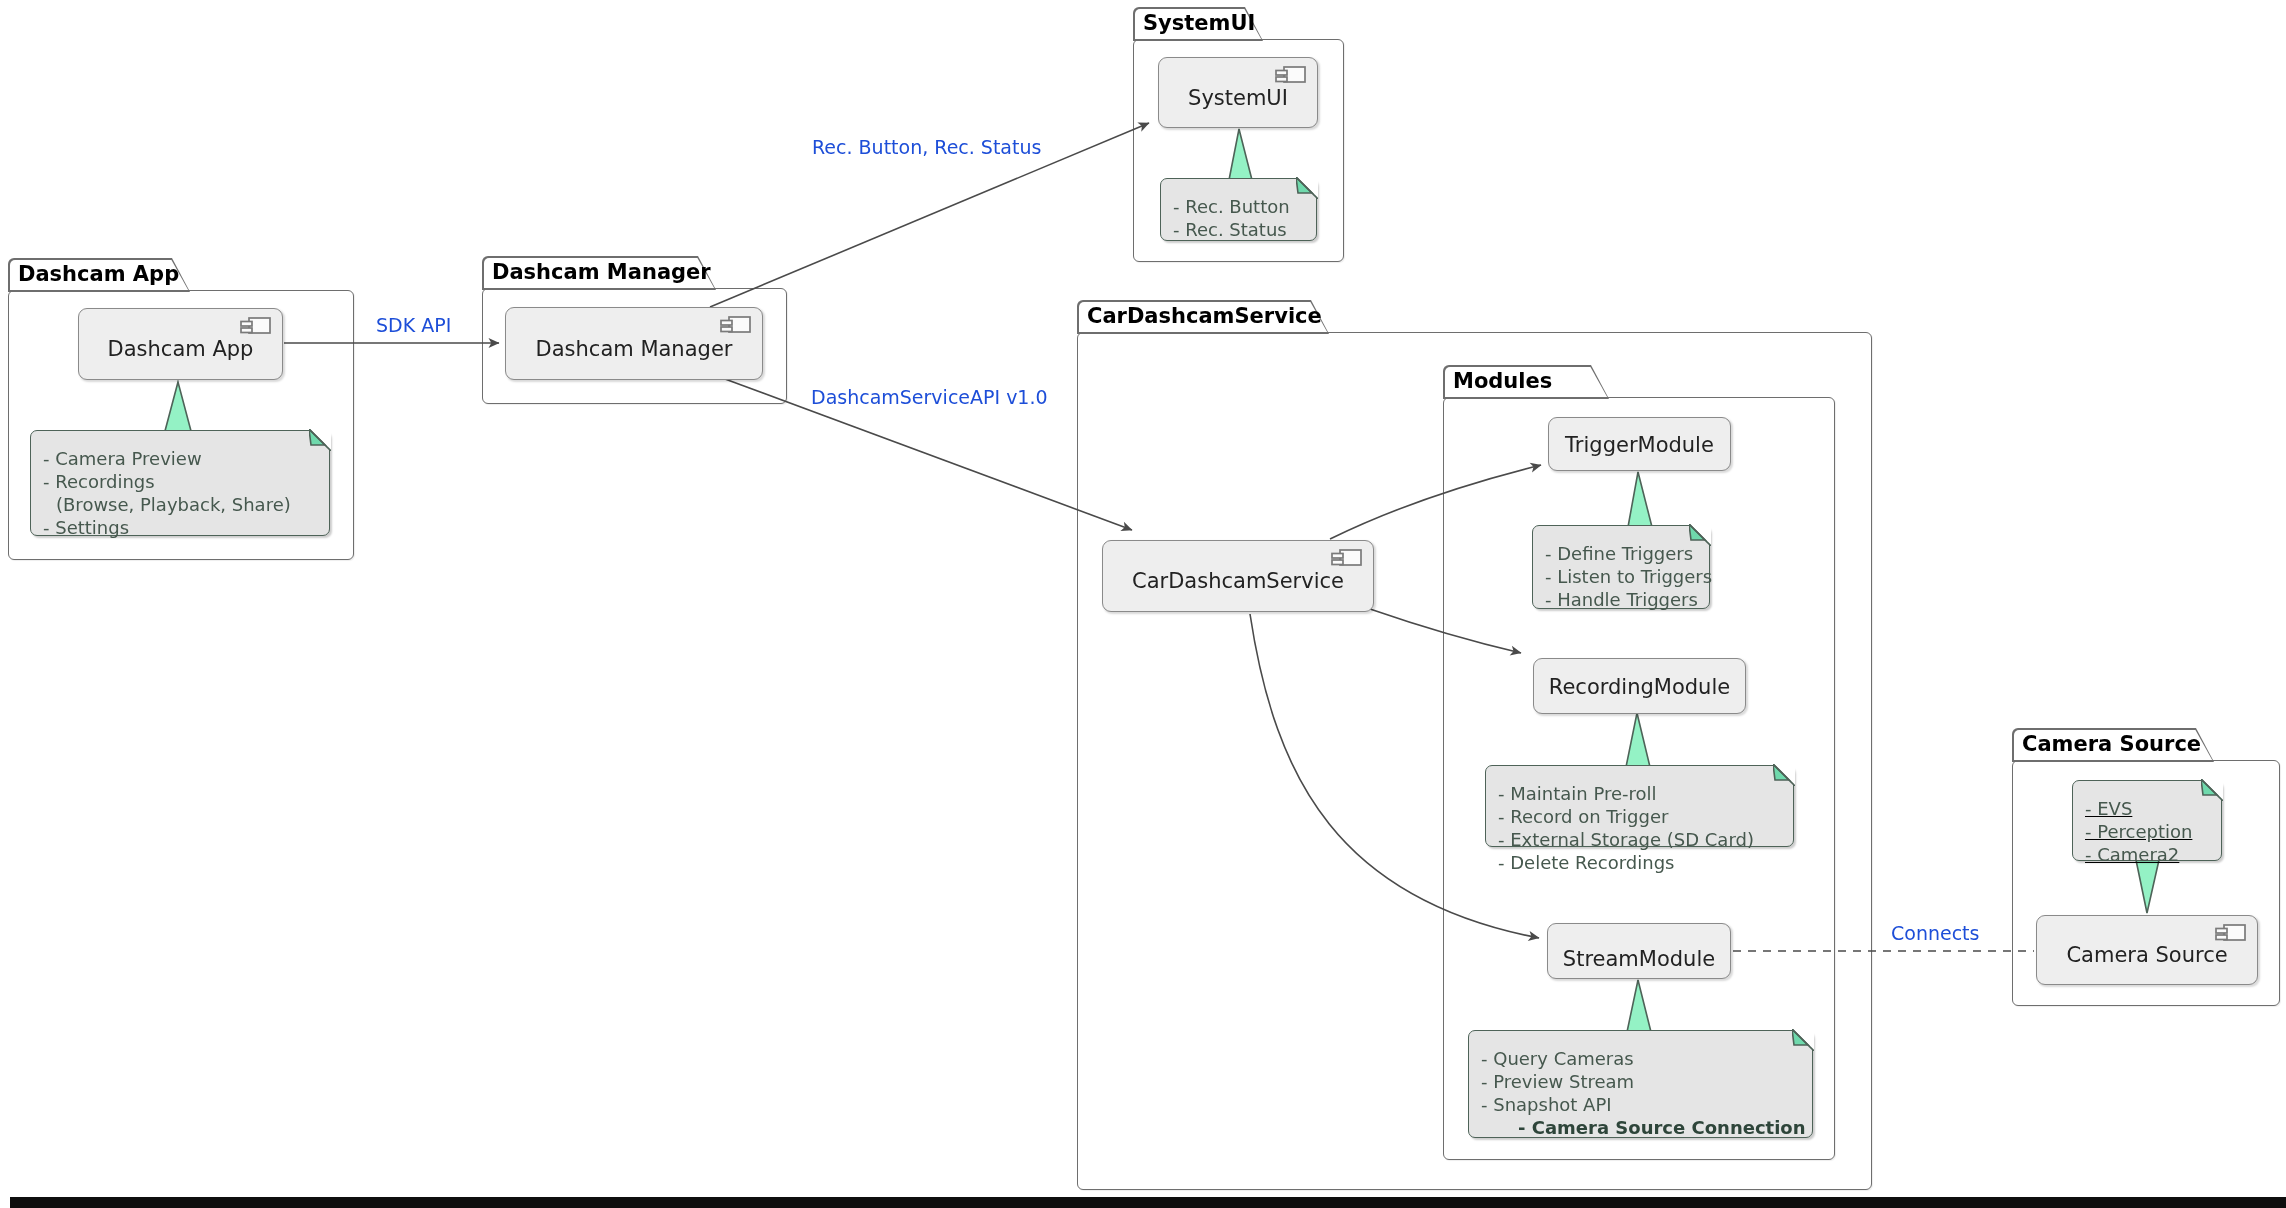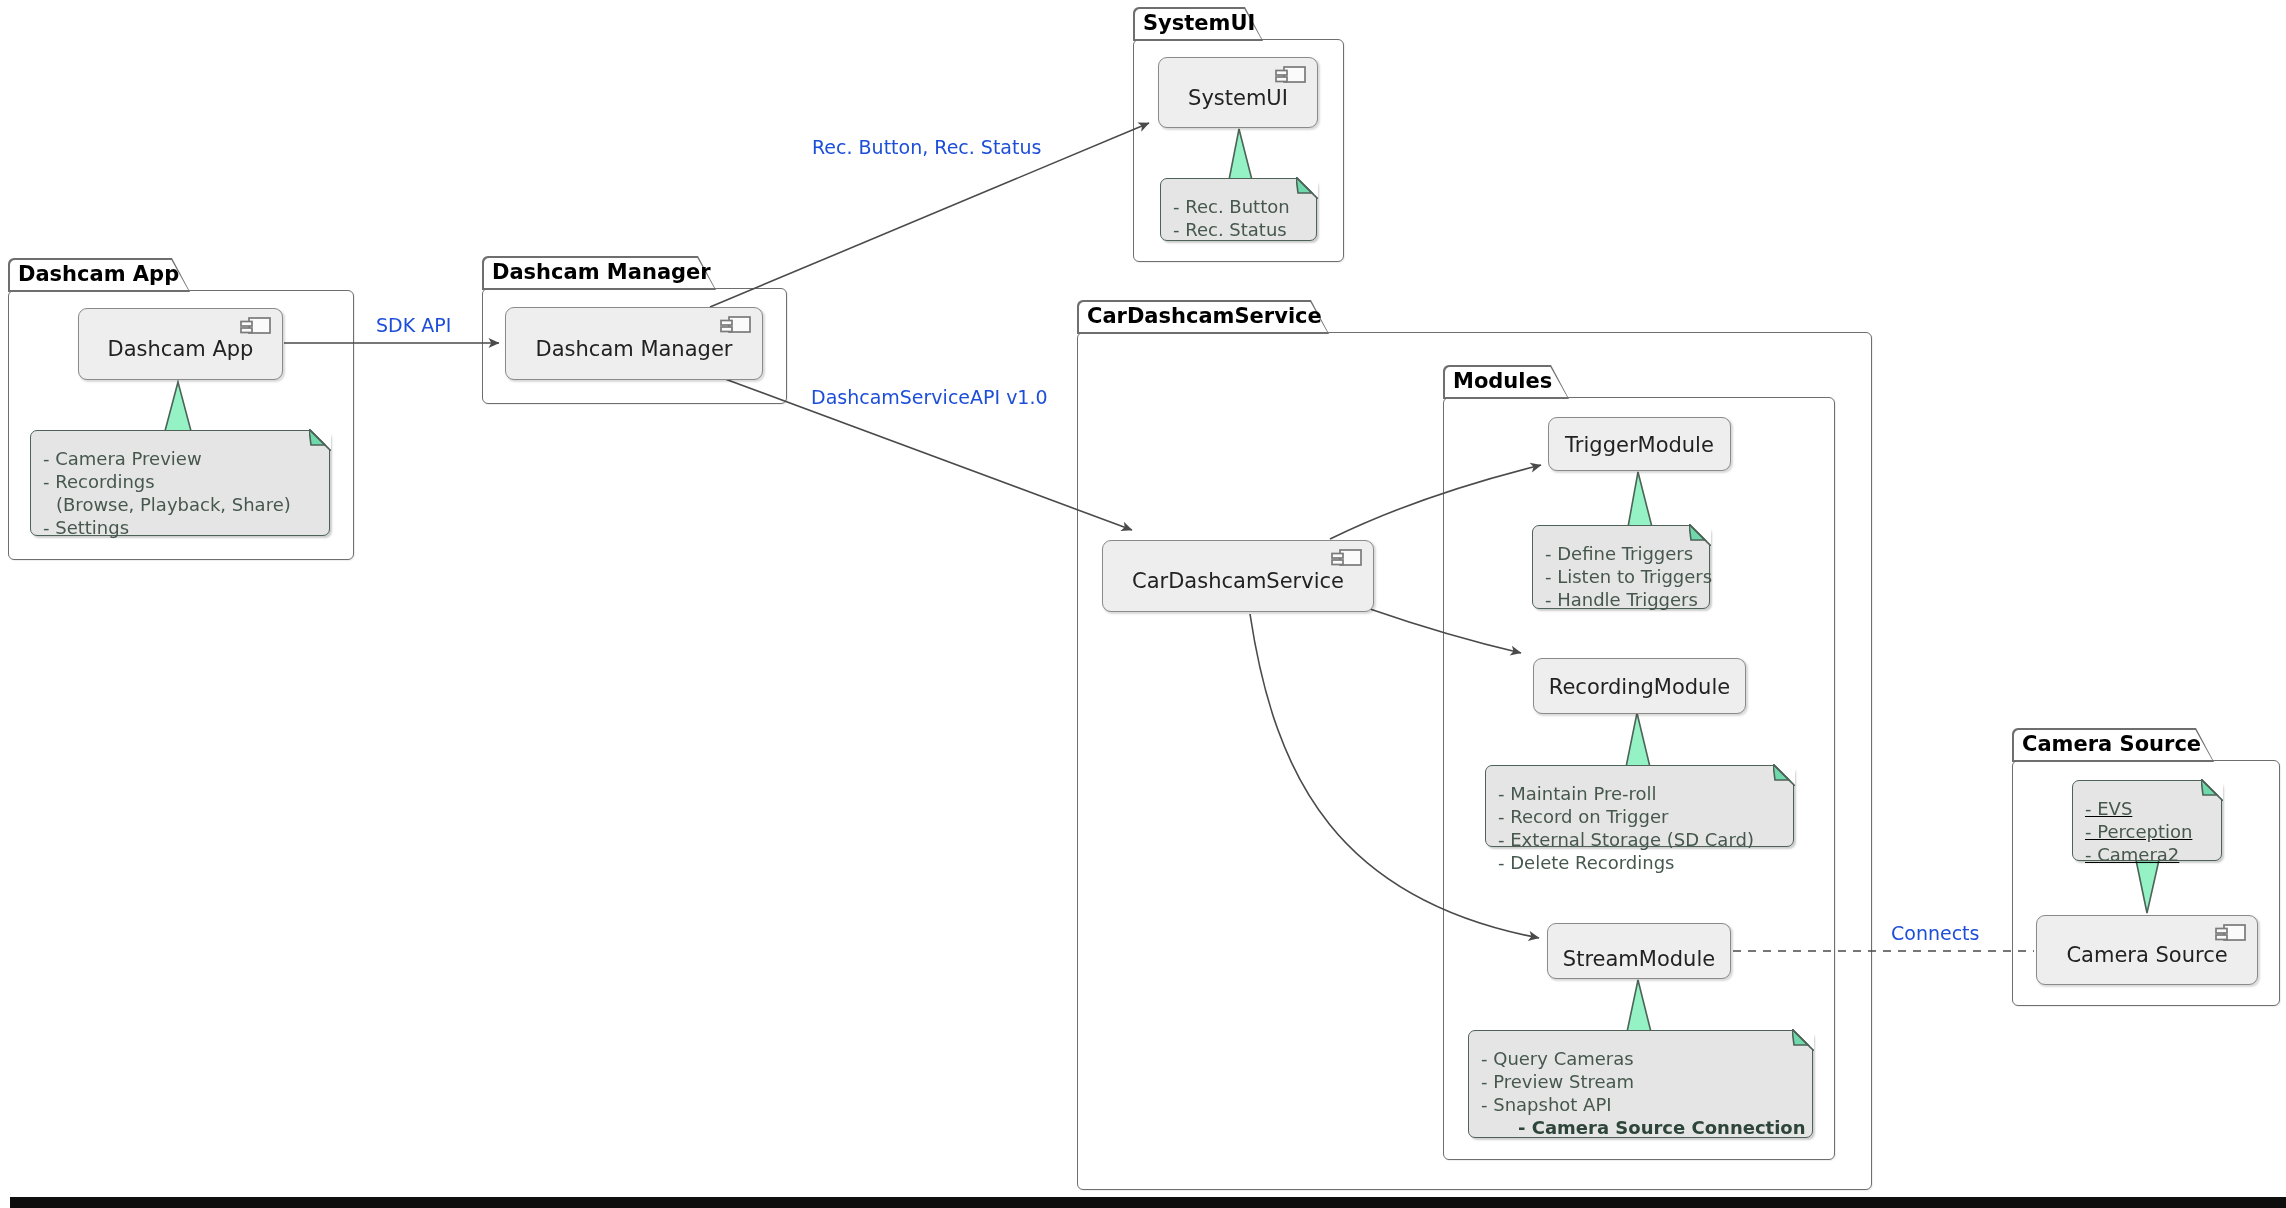--- a/index.html
+++ b/index.html
@@ -82,21 +82,21 @@
     <div class="pkg-body"></div>
     <div class="pkg-tab" style="width:252px;">
       <div class="pkg-tab-bg"></div>
         <div class="pkg-tab-fg"></div>
       <span class="pkg-title">CarDashcamService</span>
     </div>
   </div>
 
   <div class="pkg" style="left:1443px;top:365px;width:392px;height:795px;">
     <div class="pkg-body"></div>
-    <div class="pkg-tab" style="width:126px;">
+    <div class="pkg-tab" style="width:126px;padding-left:40px;">
       <div class="pkg-tab-bg"></div>
         <div class="pkg-tab-fg"></div>
       <span class="pkg-title">Modules</span>
     </div>
   </div>
 
   <div class="pkg" style="left:2012px;top:728px;width:268px;height:278px;">
     <div class="pkg-body"></div>
     <div class="pkg-tab" style="width:202px;">
       <div class="pkg-tab-bg"></div>

